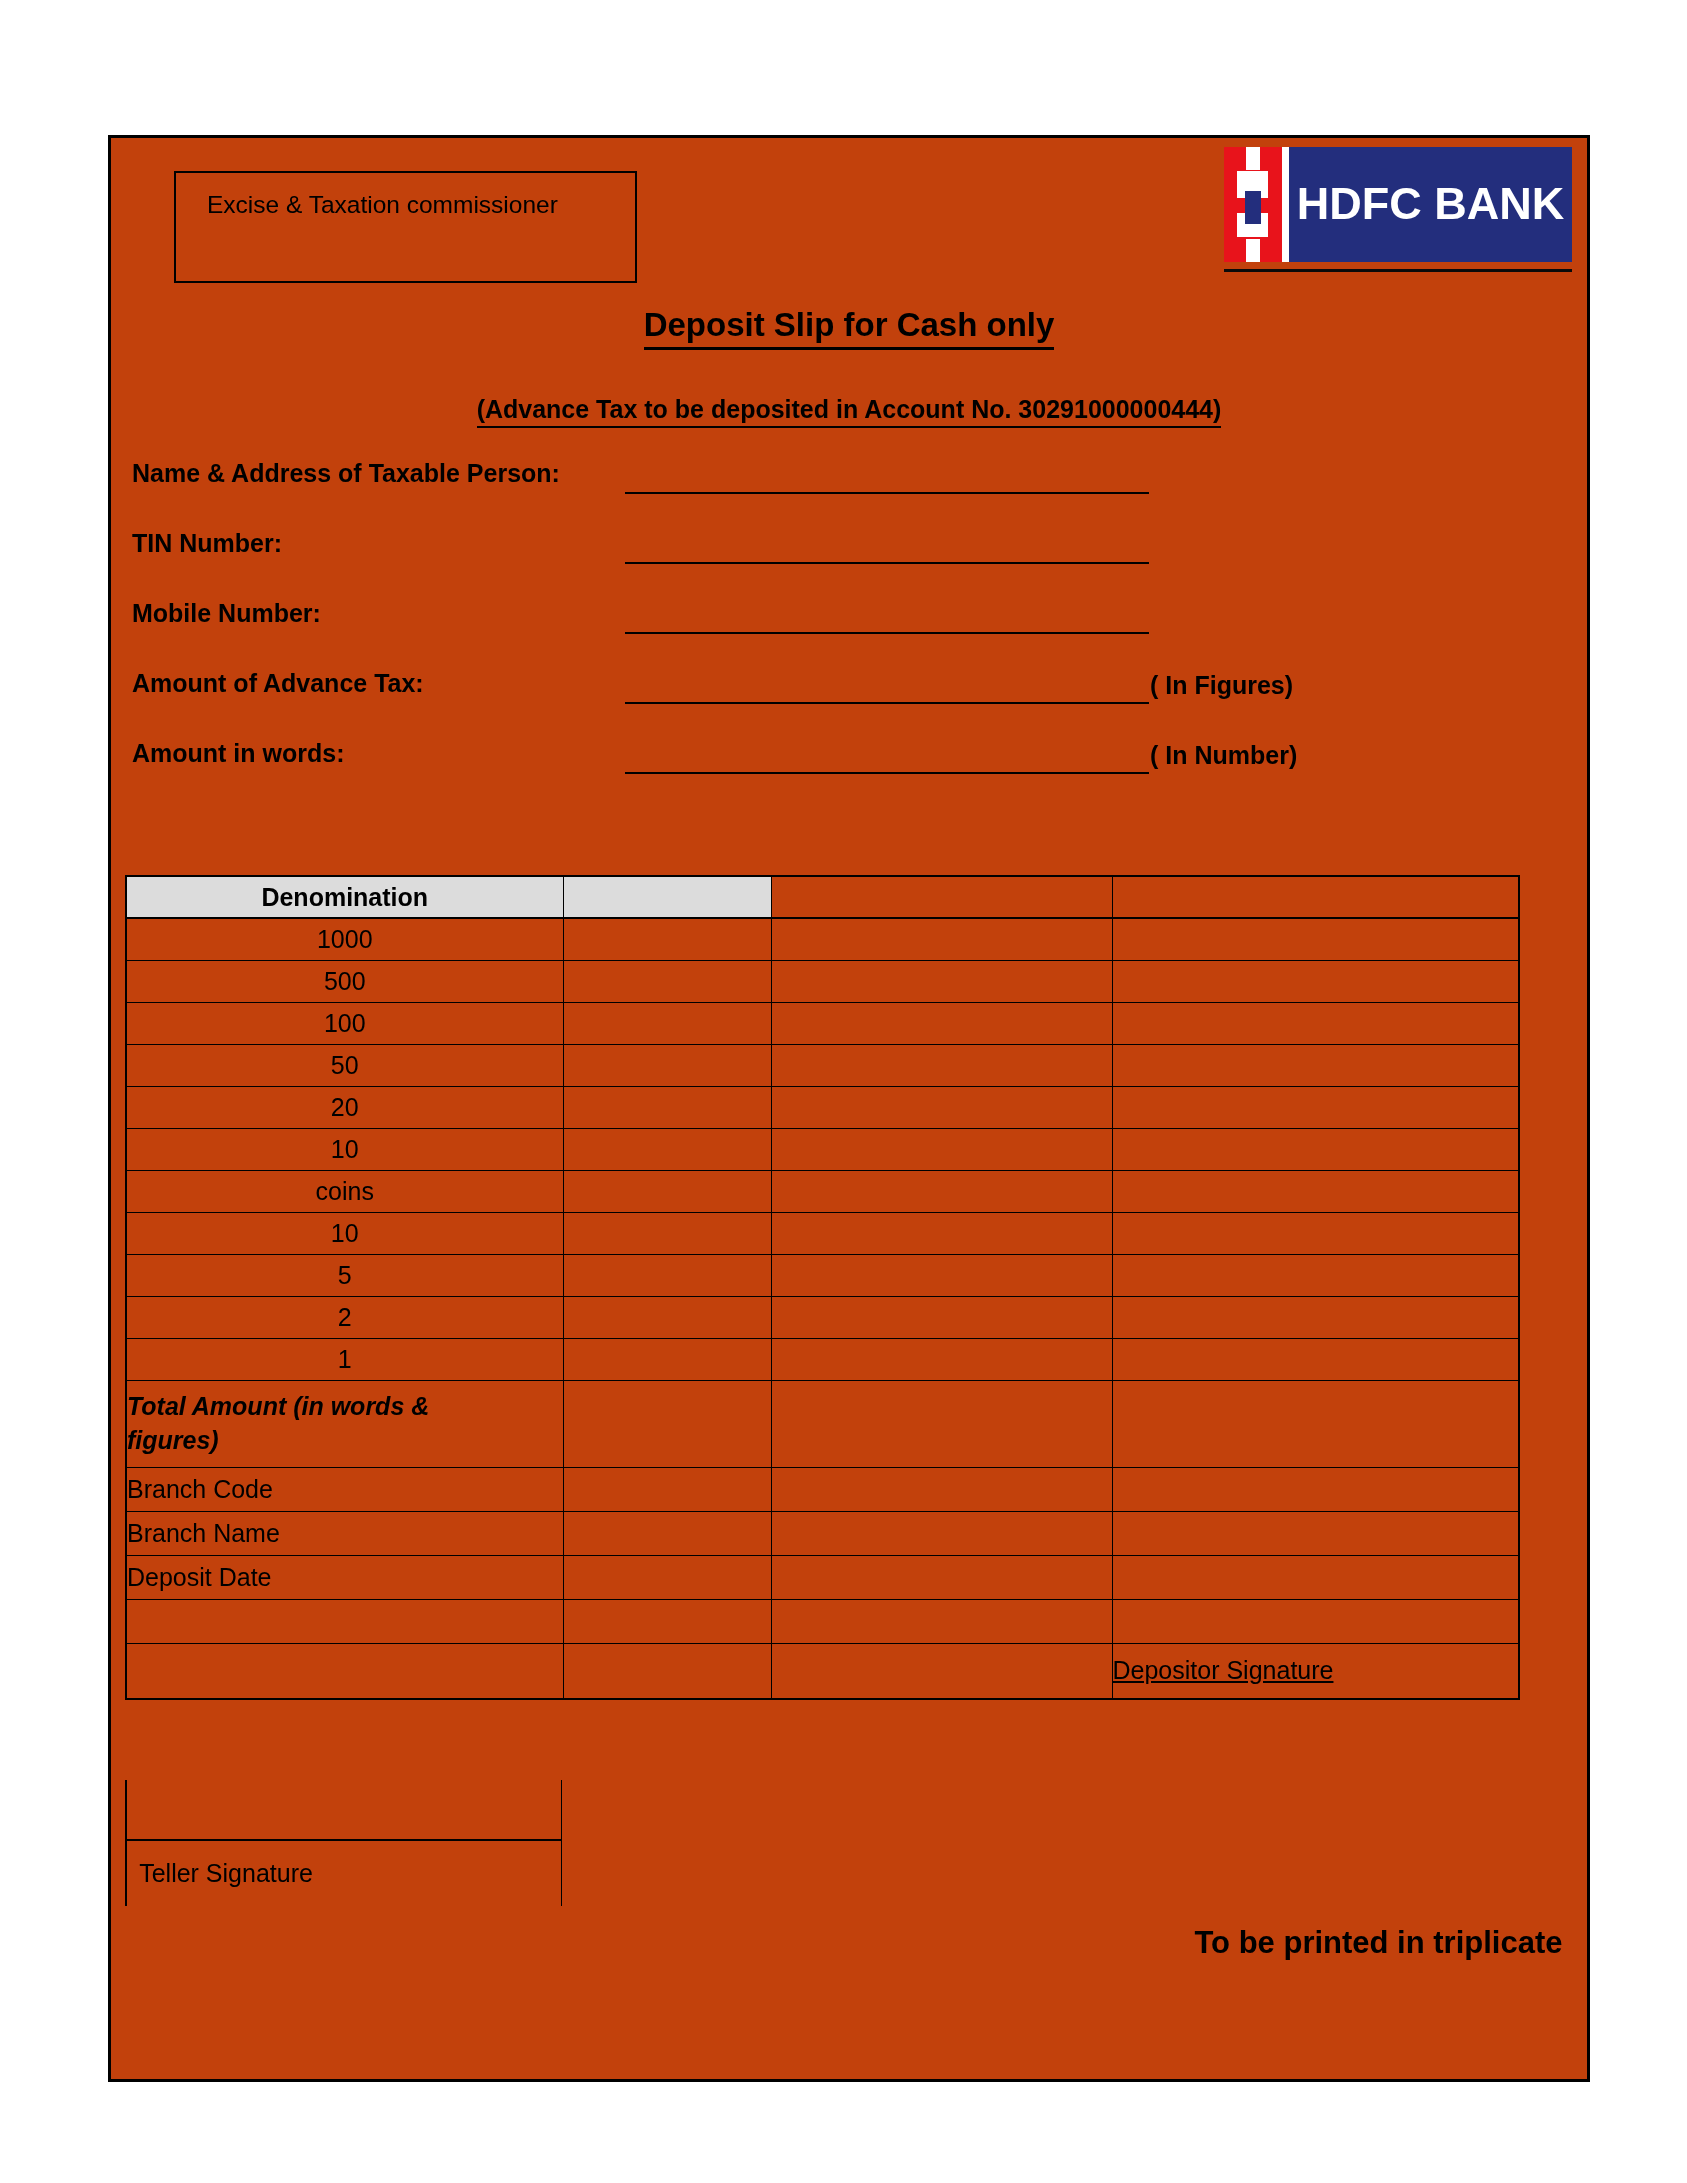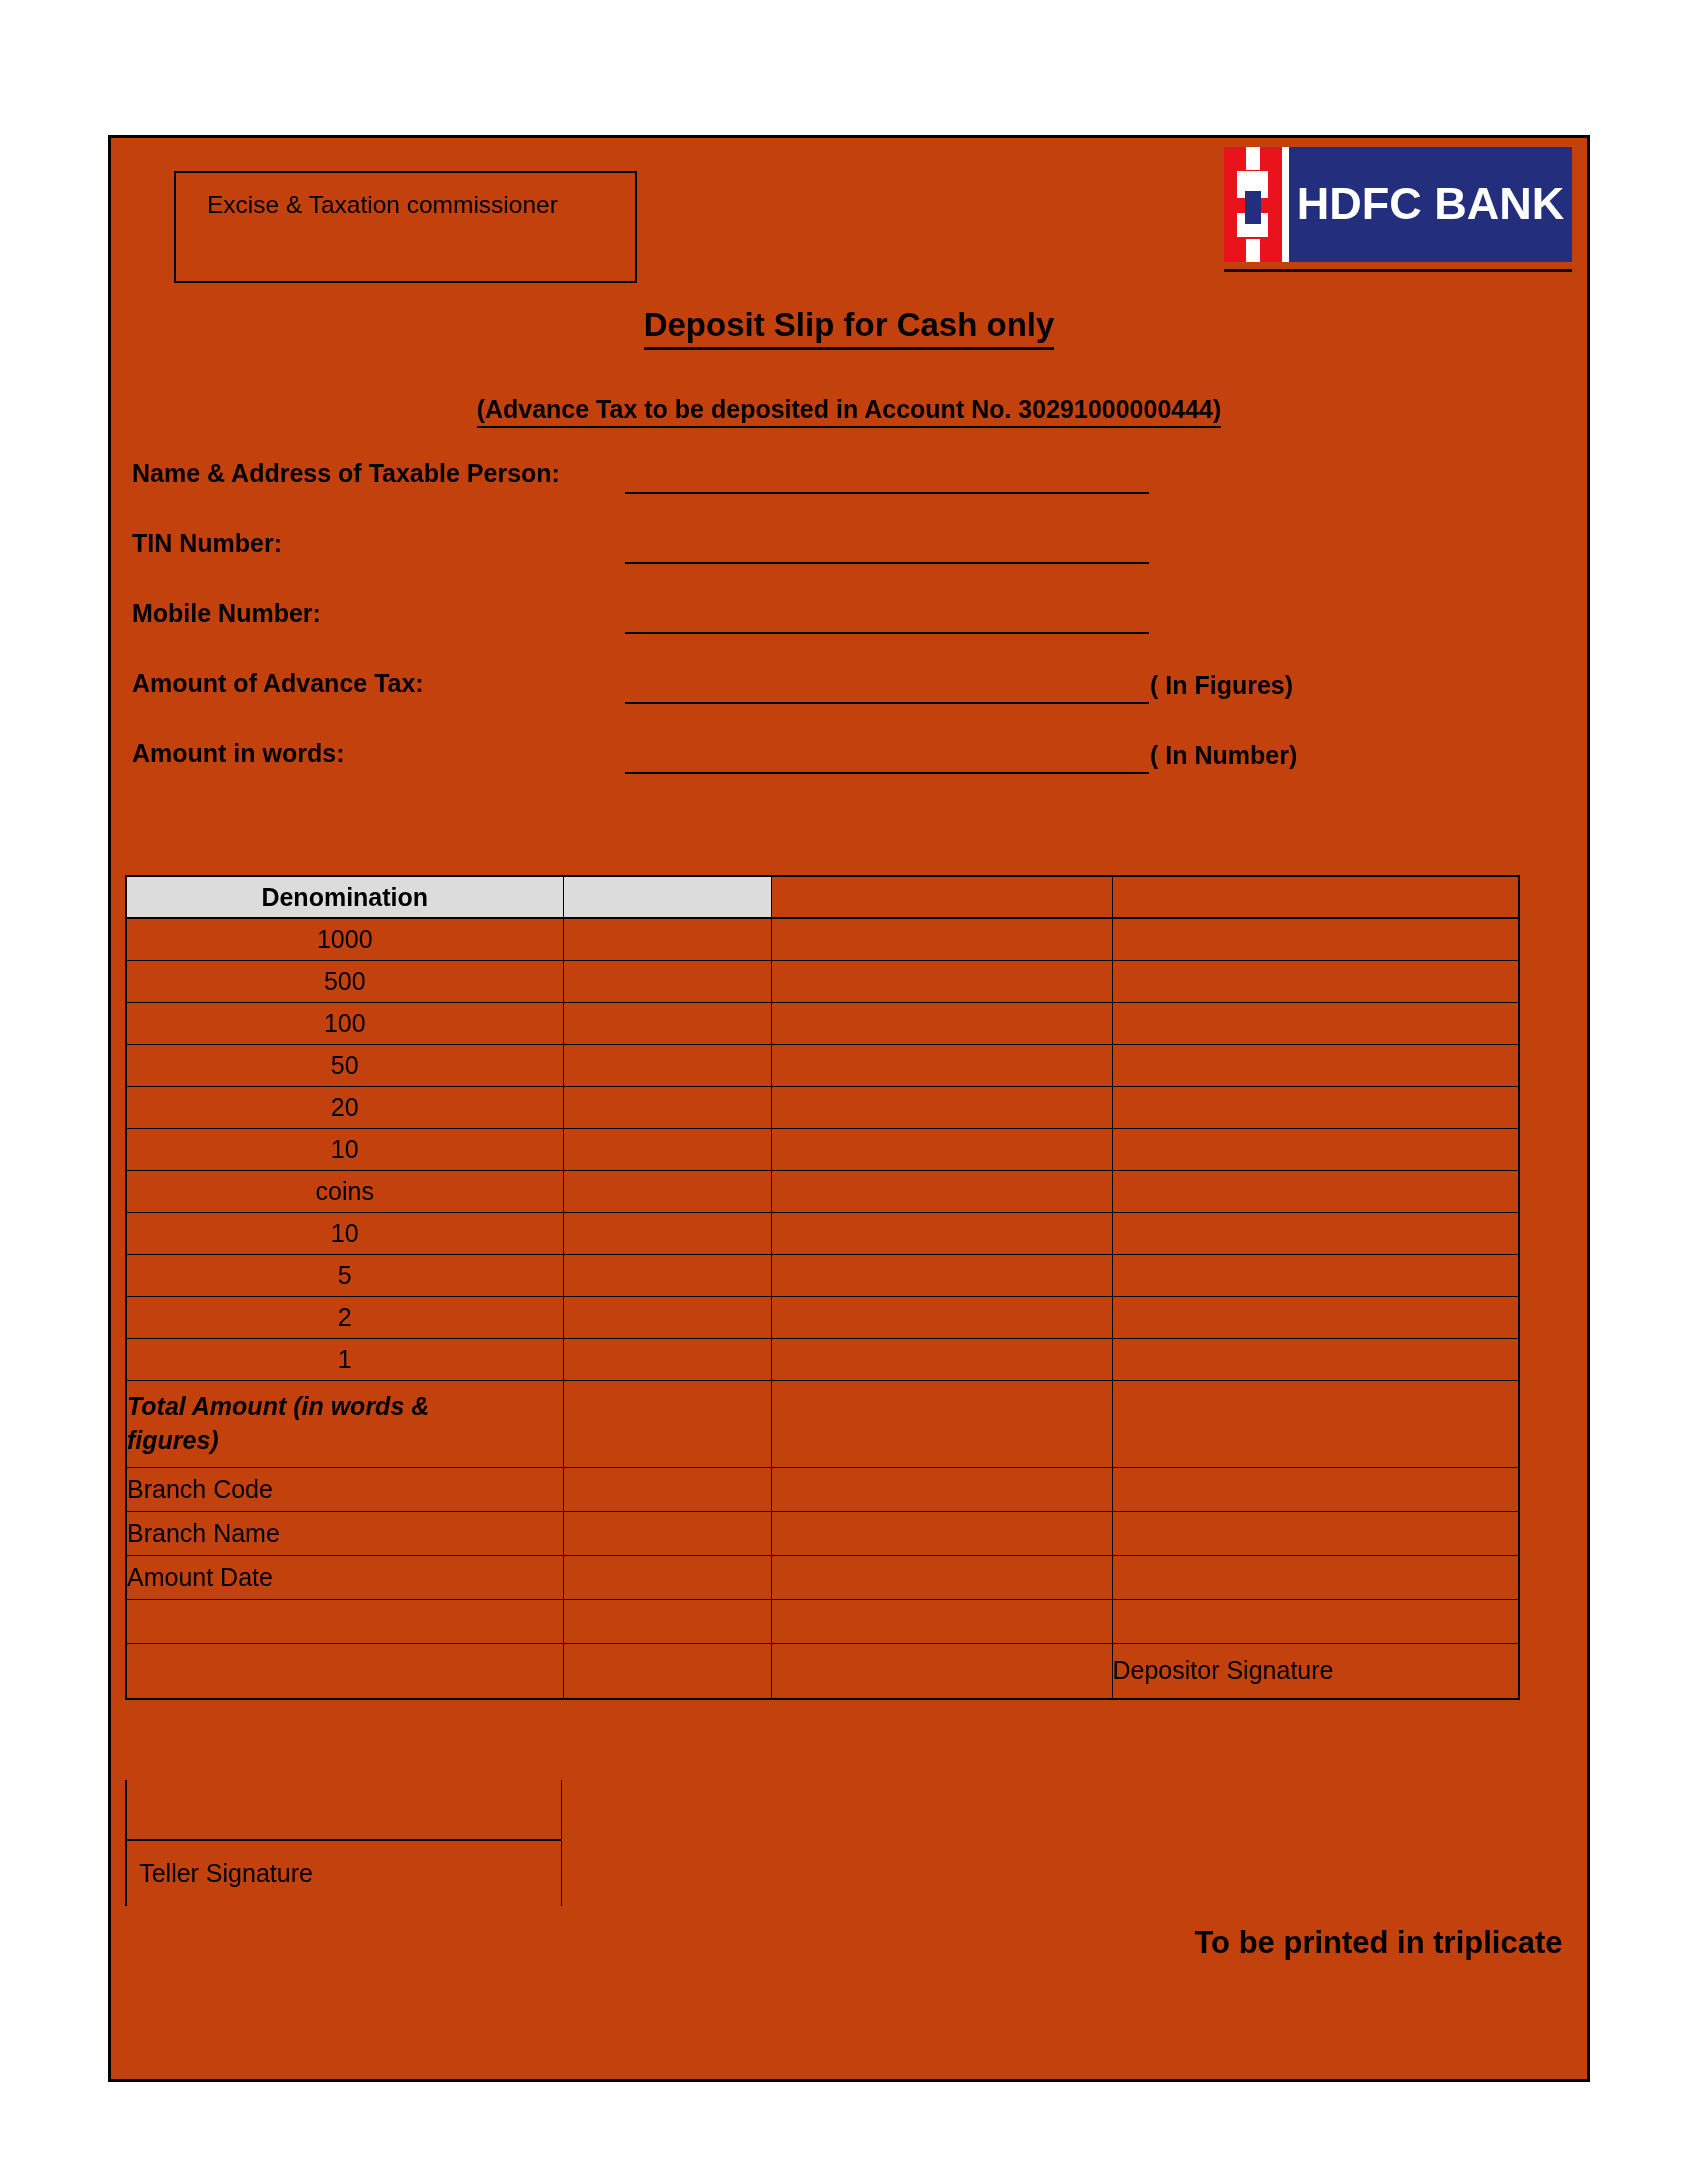--- a/index.html
+++ b/index.html
@@ -67,21 +67,21 @@
   td.center{text-align:center;}
   td.bold{font-weight:bold;}
   td.left{text-align:left;padding-left:12.2px;}
   tr.h-hdr{height:84px;}
   tr.h-hdr td{border-bottom:2.6px solid #000;line-height:1.35;}
   tr.h-denomhdr{height:42px;}
   tr.h-denomhdr td{border-bottom:2.6px solid #000;}
   tr.h-row{height:42px;}
   tr.h-total{height:87px;font-style:italic;}
   tr.h-info{height:44px;}
-  tr.h-sig{height:56px;}
+  tr.h-sig{height:56px;text-decoration:underline;}
   .wrap-narrow{display:inline-block;max-width:376px;}
   .wrap-total{display:inline-block;max-width:332px;text-align:left;line-height:1.35;padding:5.2px 0;}
   
   .ext{position:absolute;left:14px;top:1642px;width:437px;}
   .ext-empty{
     height:61px;border-left:2.6px solid #000;border-right:1.7px solid #000;
     border-bottom:2.6px solid #000;box-sizing:border-box;
   }
   .ext-teller{
     height:65px;border-left:2.6px solid #000;border-right:1.7px solid #000;
@@ -247,21 +247,21 @@
         <td></td>
         <td></td>
       </tr>
       <tr class="h-info">
         <td class="left">Branch Name</td>
         <td></td>
         <td></td>
         <td></td>
       </tr>
       <tr class="h-info">
-        <td class="left">Amount Date</td>
+        <td class="left">Deposit Date</td>
         <td></td>
         <td></td>
         <td></td>
       </tr>
       <tr class="h-info">
         <td></td>
         <td></td>
         <td></td>
         <td></td>
       </tr>

